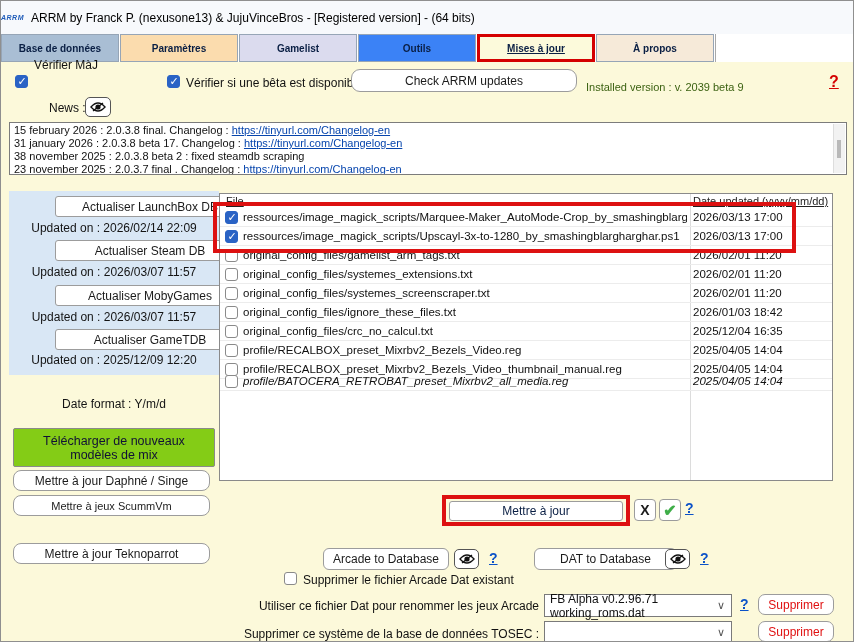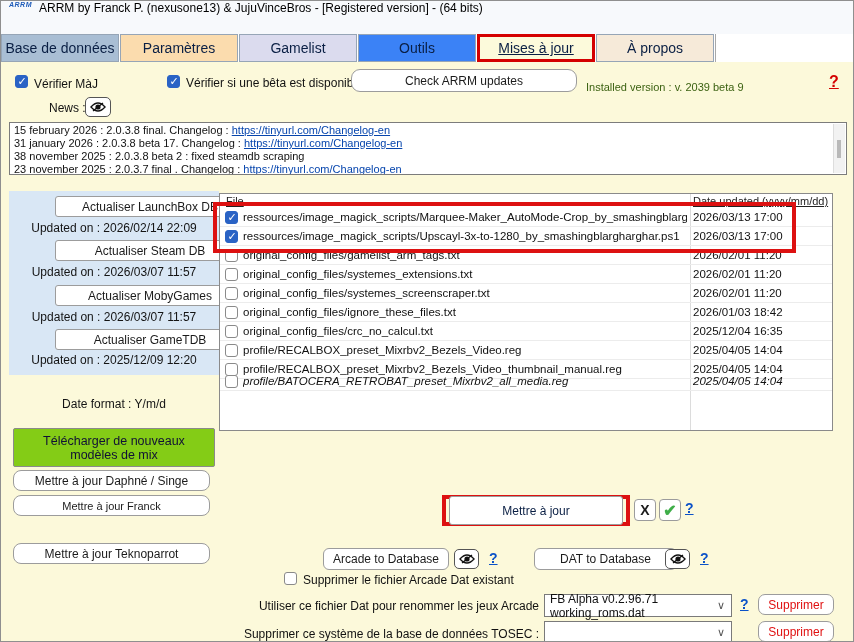--- a/index.html
+++ b/index.html
@@ -2,30 +2,30 @@
 <html><head>
 <meta charset="utf-8">
 <style>
   * { margin:0; padding:0; box-sizing:border-box; }
   body { font-family:"Liberation Sans", sans-serif; background:#d8d8d8; }
   .window { position:relative; width:854px; height:642px; background:#fcf9da;
             border:1px solid #8f8f8f; overflow:hidden; font-size:12px; color:#111; }
 
   
   .titlebar { position:absolute; left:0; top:0; width:854px; height:33px;
-              background:#f7f9fc; display:flex; padding-left:8px; }
+              background:#f7f9fc; display:flex; align-items:center; }
   .app-logo { color:#1e5bb8; font-size:7px; font-weight:bold; font-style:italic; margin-right:7px; letter-spacing:0.5px; }
   .title-text { font-size:12px; color:#000; }
   .red-mark { position:absolute; left:0; top:0; width:4px; height:11px; background:#e33; }
 
   
   .tabbar { position:absolute; left:0; top:33px; width:854px; height:28px; background:#fff;
             display:flex; align-items:stretch; }
   .tab { width:118px; display:flex; align-items:center; justify-content:center;
-         font-weight:normal; color:#0a1f44; font-size:14px; border:1px solid #96a5b6; margin-right:1px; }
+         font-weight:bold; color:#0a1f44; font-size:10px; border:1px solid #96a5b6; margin-right:1px; }
   .tab.active { border:3px solid #d40000; text-decoration:underline; }
   .tab-sep { width:1px; background:#a9a9a9; height:28px; }
 
   
   .btn { position:absolute; background:#fff; border:1px solid #9c9c9c; border-radius:4px;
          display:flex; align-items:center; justify-content:center; color:#1b1b1b;
          font-size:12px; cursor:default; }
   .chk { display:inline-block; width:13px; height:13px; border:1px solid #8a8a8a;
          border-radius:3px; background:#fff; position:relative; flex:none; }
   .chk.on { background:#2a63c5; border-color:#2a63c5; }
@@ -47,21 +47,21 @@
 
   
   .side-panel { position:absolute; left:8px; top:190px; width:210px; height:184px; background:#d9e7f5; }
   .side-btn { left:18px; width:190px; height:21px; border-radius:3px;margin-left:36px; }
   .upd { position:absolute; left:8px; width:210px; text-align:center; font-size:12px; color:#141414; }
   .pink-btn { position:absolute; left:12px; top:427px; width:202px; height:39px; background:#dba4dc;
               border:1px solid #8a8a8a; border-radius:2px; display:flex; align-items:center; justify-content:center;
               text-align:center; font-size:12.5px; color:#101035; padding:0 4px; }
 
   
-  .ftable { position:absolute; left:218px; top:192px; width:614px; height:238px; background:#fff;
+  .ftable { position:absolute; left:218px; top:192px; width:614px; height:288px; background:#fff;
             border:1px solid #8a8a8a; }
   .ftable .col-sep { position:absolute; left:470px; top:0; bottom:0; width:1px; background:#dcdcdc; }
   .thead { position:absolute; left:0; top:0; right:0; height:14px; font-size:11px; color:#222; }
   .thead .h-file { position:absolute; left:6px; top:1px; text-decoration:underline; }
   .thead .h-date { position:absolute; left:473px; top:1px; text-decoration:underline; }
   .trow { position:absolute; left:0; right:0; height:19px; border-bottom:1px solid #ececec;
           display:flex; align-items:center; }
   .trow .chk { margin-left:5px; }
   .trow .fname { position:absolute; left:23px; width:444px; white-space:nowrap; overflow:hidden;
                  font-size:11.5px; color:#101010; }
@@ -87,21 +87,21 @@
     <div class="tab" style="background-color: rgb(169, 190, 212);">Base de données</div>
     <div class="tab" style="background-color: rgb(251, 220, 174);">Paramètres</div>
     <div class="tab" style="background-color: rgb(219, 219, 238);">Gamelist</div>
     <div class="tab" style="background-color: #3b82f6;">Outils</div>
     <div class="tab active" style="background-color: rgb(252, 250, 219);">Mises à jour</div>
     <div class="tab" style="background-color: rgb(246, 234, 217);">À propos</div>
     <div class="tab-sep"></div>
   </div>
 
   <span class="chk on" style="position:absolute;left:14px;top:74px;"></span>
-  <span class="label" style="left:33px;top:76px;">Vérifier MàJ</span>
+  <span class="label" style="left:33px;top:57px;">Vérifier MàJ</span>
 
   <span class="chk on" style="position:absolute;left:166px;top:74px;"></span>
   <span class="label" style="left:185px;top:75px;">Vérifier si une bêta est disponible</span>
 
   <div class="btn" style="left:350px;top:68px;width:226px;height:23px;border-radius:9px;">Check ARRM  updates</div>
 
   <span class="label" style="left: 585px; top: 80px; font-size: 11px; color: rgb(60, 98, 18);">Installed version : v. 2039 beta 9</span>
 
   <span class="help-red" style="left:828px;top:72px;">?</span>
 
@@ -131,21 +131,21 @@
   <div class="upd" style="top:264px;">Updated on : 2026/03/07 11:57</div>
   <div class="btn side-btn" style="top:284px;">Actualiser MobyGames</div>
   <div class="upd" style="top:309px;">Updated on : 2026/03/07 11:57</div>
   <div class="btn side-btn" style="top:328px;">Actualiser GameTDB</div>
   <div class="upd" style="top:352px;">Updated on : 2025/12/09 12:20</div>
 
   <div class="upd" style="top:396px;">Date format : Y/m/d</div>
 
   <div class="pink-btn" style="background-color: #84cc16;">Télécharger de nouveaux modèles de mix</div>
   <div class="btn" style="left:12px;top:469px;width:197px;height:21px;border-radius:8px;">Mettre à jour Daphné / Singe</div>
-  <div class="btn" style="left:12px;top:494px;width:197px;height:21px;border-radius:8px;font-size:11px;">Mettre à jour Franck</div>
+  <div class="btn" style="left:12px;top:494px;width:197px;height:21px;border-radius:8px;font-size:11px;">Mettre à jeux ScummVm</div>
   <div class="btn" style="left:12px;top:542px;width:197px;height:21px;border-radius:8px;">Mettre à jour Teknoparrot</div>
 
   <div class="ftable">
     <div class="col-sep"></div>
     <div class="thead">
       <span class="h-file">File</span>
       <span class="h-date">Date updated (yyyy/mm/dd)</span>
     </div>
     <div class="trow" style="top:14px;">
         <span class="chk on"></span>
@@ -195,21 +195,21 @@
     <div class="trow" style="top:178px;font-style:italic;">
         <span class="chk"></span>
         <span class="fname">profile/BATOCERA_RETROBAT_preset_Mixrbv2_all_media.reg</span>
         <span class="fdate">2025/04/05 14:04</span>
       </div>
   </div>
 
   <div class="red-frame" style="left:212px;top:201px;width:583px;height:51px;"></div>
 
   <div class="red-frame" style="left:441px;top:494px;width:188px;height:31px;display:flex;align-items:center;justify-content:center;">
-    <div class="btn" style="position:relative;width:174px;height:29px;border-radius:3px;color:#0a1f44;">Mettre à jour</div>
+    <div class="btn" style="position:relative;width:174px;height:20px;border-radius:3px;color:#0a1f44;">Mettre à jour</div>
   </div>
   <div class="btn xbtn" style="left:633px;top:498px;">X</div>
   <div class="btn xbtn" style="left:658px;top:498px;">
       <span class="green-check">✔</span>
     </div>
   <span class="help-blue" style="left:684px;top:499px;">?</span>
 
   <div class="btn" style="left:322px;top:547px;width:126px;height:22px;border-radius:6px;">Arcade to Database</div>
   <div class="eye-btn" style="left:453px;top:548px;width:25px;">
     <svg width="16" height="12" viewBox="0 0 16 12">

